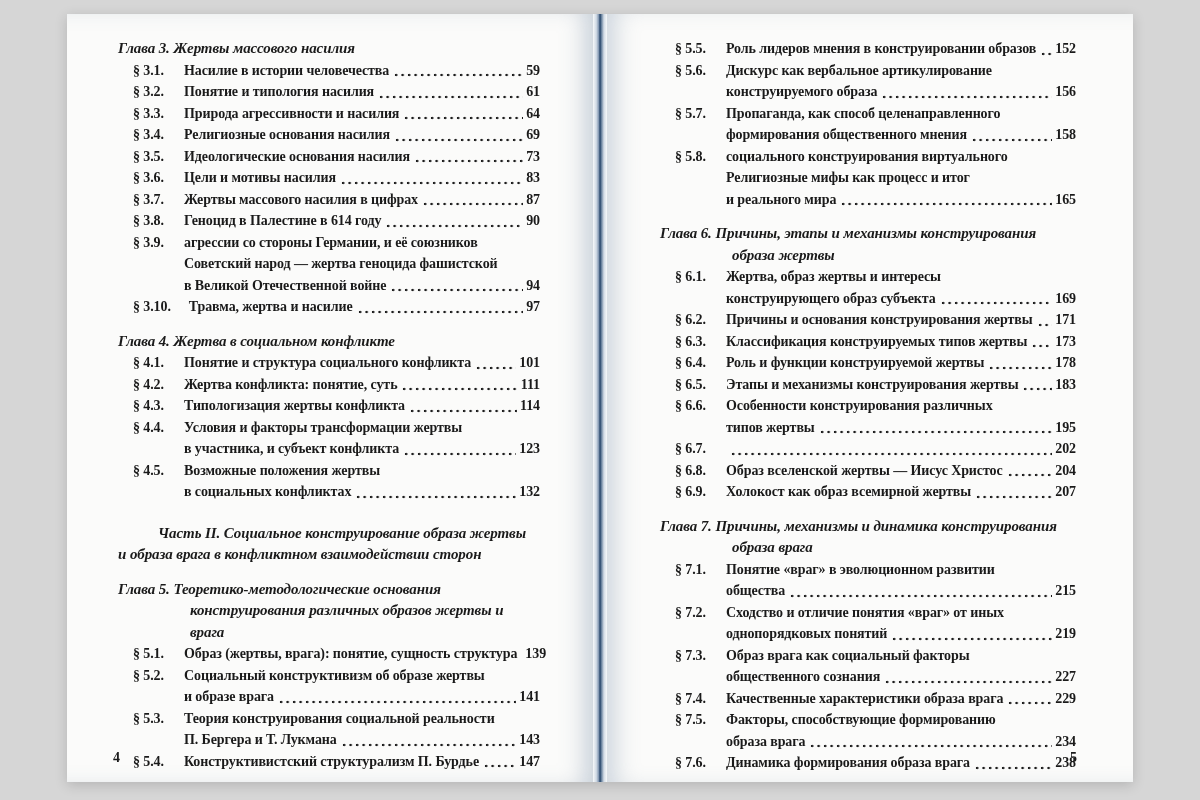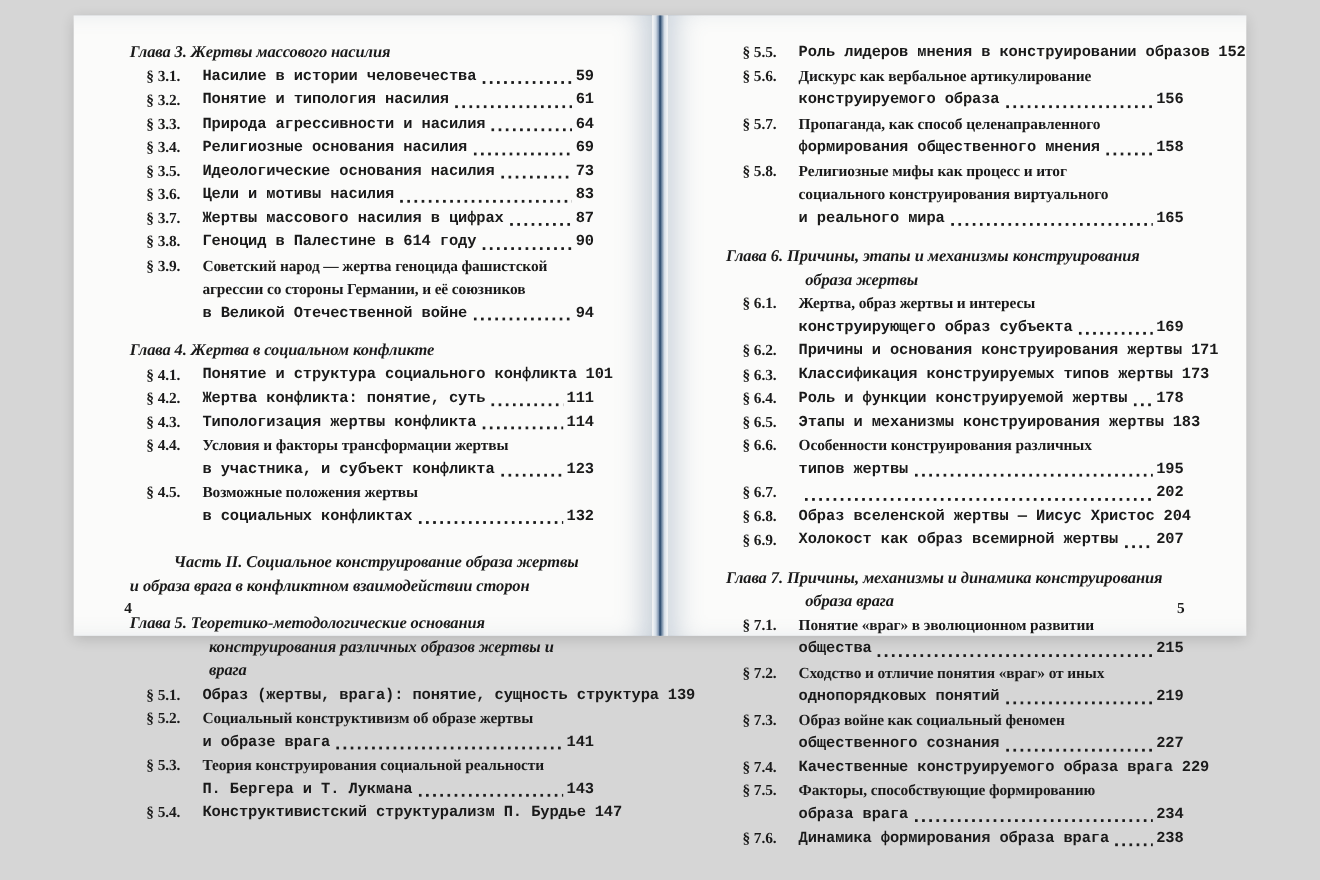--- a/index.html
+++ b/index.html
@@ -4,21 +4,21 @@
 <style>
   html, body {
     margin: 0; padding: 0;
     width: 1200px; height: 800px;
     background: #d6d6d6;
     font-family: "Liberation Serif", serif;
     overflow: hidden;
   }
   .spread {
     position: absolute; left: 67px; top: 14px;
-    width: 1066px; height: 564px;
+    width: 1066px; height: 768px;
     display: flex;
     box-shadow: 0 3px 12px rgba(0,0,0,0.16);
   }
   .page {
     background: #fbfbfa;
     position: relative;
     box-sizing: border-box;
   }
   .page.left  { width: 526px; box-shadow: inset -18px 0 24px -10px rgba(96,122,152,0.35); }
   .page.right { width: 526px; box-shadow: inset 18px 0 24px -10px rgba(96,122,152,0.30); }
@@ -46,21 +46,21 @@
 
   .part-heading {
     font-style: italic; font-size: 15px;
     margin-top: 20px; margin-bottom: 10px;
   }
   .part-heading .h-first { padding-left: 40px; }
 
   .entry { display: flex; padding-left: 15px; }
   .entry .num { min-width: 33px; padding-right: 18px; flex-shrink: 0; white-space: nowrap; }
   .entry .body { flex: 1; min-width: 0; }
-  .entry .line-last { display: flex; align-items: flex-end; font-family: Liberation Mono, monospace; }
+  .entry .line-last { display: flex; align-items: flex-end; }
   .entry .t { white-space: nowrap; }
   .leader {
     flex: 1; min-width: 0;
     align-self: flex-end;
     height: 6px;
     margin: 0 3px 3px 5px;
     background-image: radial-gradient(circle at 2px 3px, #1c1c1c 1.15px, transparent 1.6px);
     background-size: 6.5px 6px;
     background-repeat: repeat-x;
   }
@@ -158,26 +158,36 @@
             <div class="line-last">
               <span class="t">Геноцид в Палестине в 614 году</span>
               <span class="leader"></span>
               <span class="pg">90</span>
             </div>
           </div>
         </div>
         <div class="entry">
           <span class="num">§ 3.9.</span>
           <div class="body">
+            <div class="cont-line">агрессии со стороны Германии, и её союзников</div>
             <div class="cont-line">Советский народ — жертва геноцида фашистской</div>
-            <div class="cont-line">агрессии со стороны Германии, и её союзников</div>
             <div class="line-last">
               <span class="t">в Великой Отечественной войне</span>
               <span class="leader"></span>
               <span class="pg">94</span>
+            </div>
+          </div>
+        </div>
+        <div class="entry">
+          <span class="num">§ 3.10.</span>
+          <div class="body">
+            <div class="line-last">
+              <span class="t">Травма, жертва и насилие</span>
+              <span class="leader"></span>
+              <span class="pg">97</span>
             </div>
           </div>
         </div>
         <div class="chapter-heading">
           <div class="h-first">Глава 4. Жертва в социальном конфликте</div>
         </div>
         <div class="entry">
           <span class="num">§ 4.1.</span>
           <div class="body">
             <div class="line-last">
@@ -313,22 +323,22 @@
             <div class="line-last">
               <span class="t">формирования общественного мнения</span>
               <span class="leader"></span>
               <span class="pg">158</span>
             </div>
           </div>
         </div>
         <div class="entry">
           <span class="num">§ 5.8.</span>
           <div class="body">
+            <div class="cont-line">социального конструирования виртуального</div>
             <div class="cont-line">Религиозные мифы как процесс и итог</div>
-            <div class="cont-line">социального конструирования виртуального</div>
             <div class="line-last">
               <span class="t">и реального мира</span>
               <span class="leader"></span>
               <span class="pg">165</span>
             </div>
           </div>
         </div>
         <div class="chapter-heading">
           <div class="h-first">Глава 6. Причины, этапы и механизмы конструирования</div>
           <div class="h-cont">образа жертвы</div>
@@ -446,33 +456,33 @@
             <div class="line-last">
               <span class="t">однопорядковых понятий</span>
               <span class="leader"></span>
               <span class="pg">219</span>
             </div>
           </div>
         </div>
         <div class="entry">
           <span class="num">§ 7.3.</span>
           <div class="body">
-            <div class="cont-line">Образ войне как социальный феномен</div>
+            <div class="cont-line">Образ врага как социальный факторы</div>
             <div class="line-last">
               <span class="t">общественного сознания</span>
               <span class="leader"></span>
               <span class="pg">227</span>
             </div>
           </div>
         </div>
         <div class="entry">
           <span class="num">§ 7.4.</span>
           <div class="body">
             <div class="line-last">
-              <span class="t">Качественные конструируемого образа врага</span>
+              <span class="t">Качественные характеристики образа врага</span>
               <span class="leader"></span>
               <span class="pg">229</span>
             </div>
           </div>
         </div>
         <div class="entry">
           <span class="num">§ 7.5.</span>
           <div class="body">
             <div class="cont-line">Факторы, способствующие формированию</div>
             <div class="line-last">

